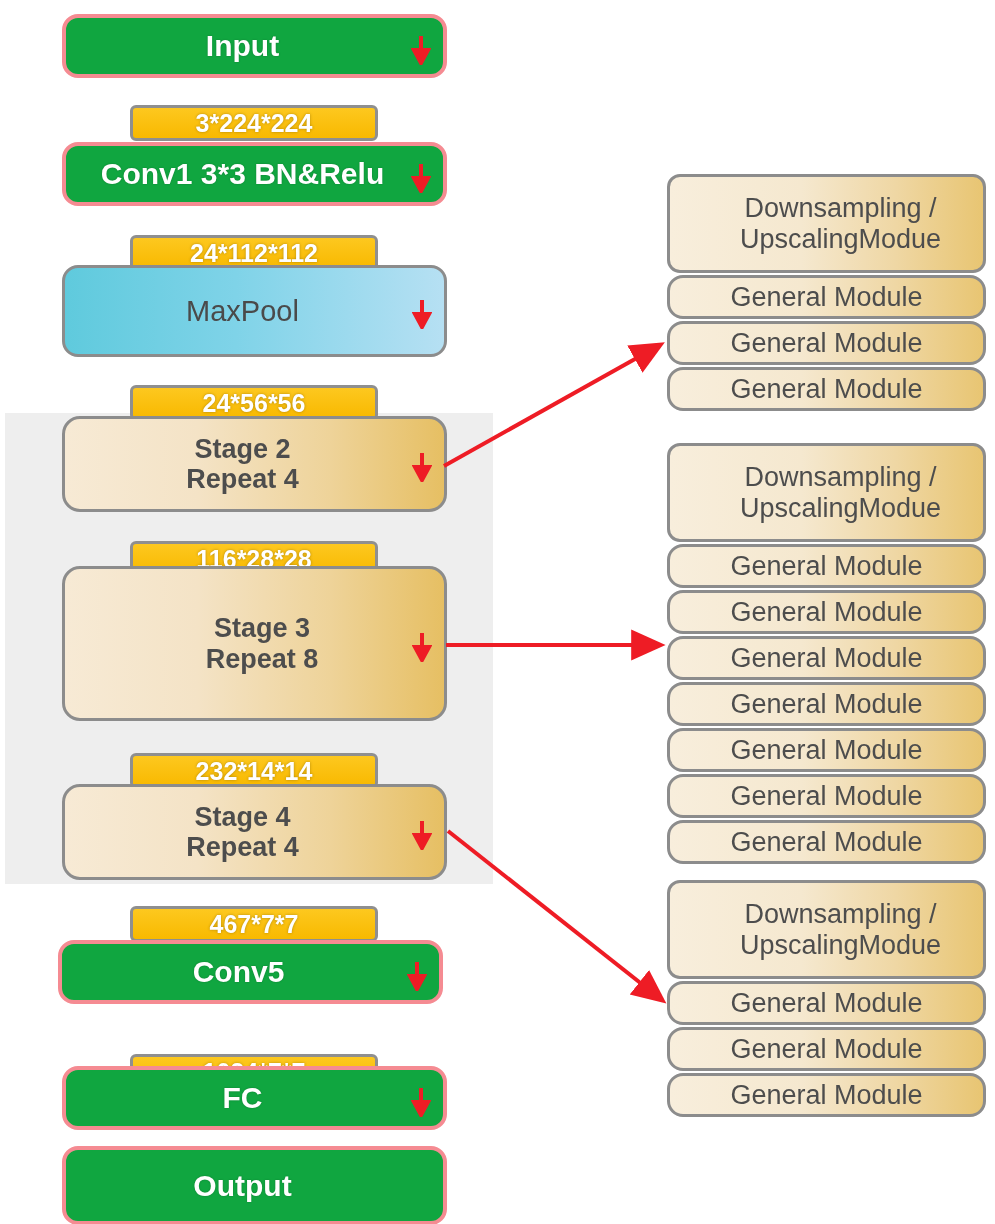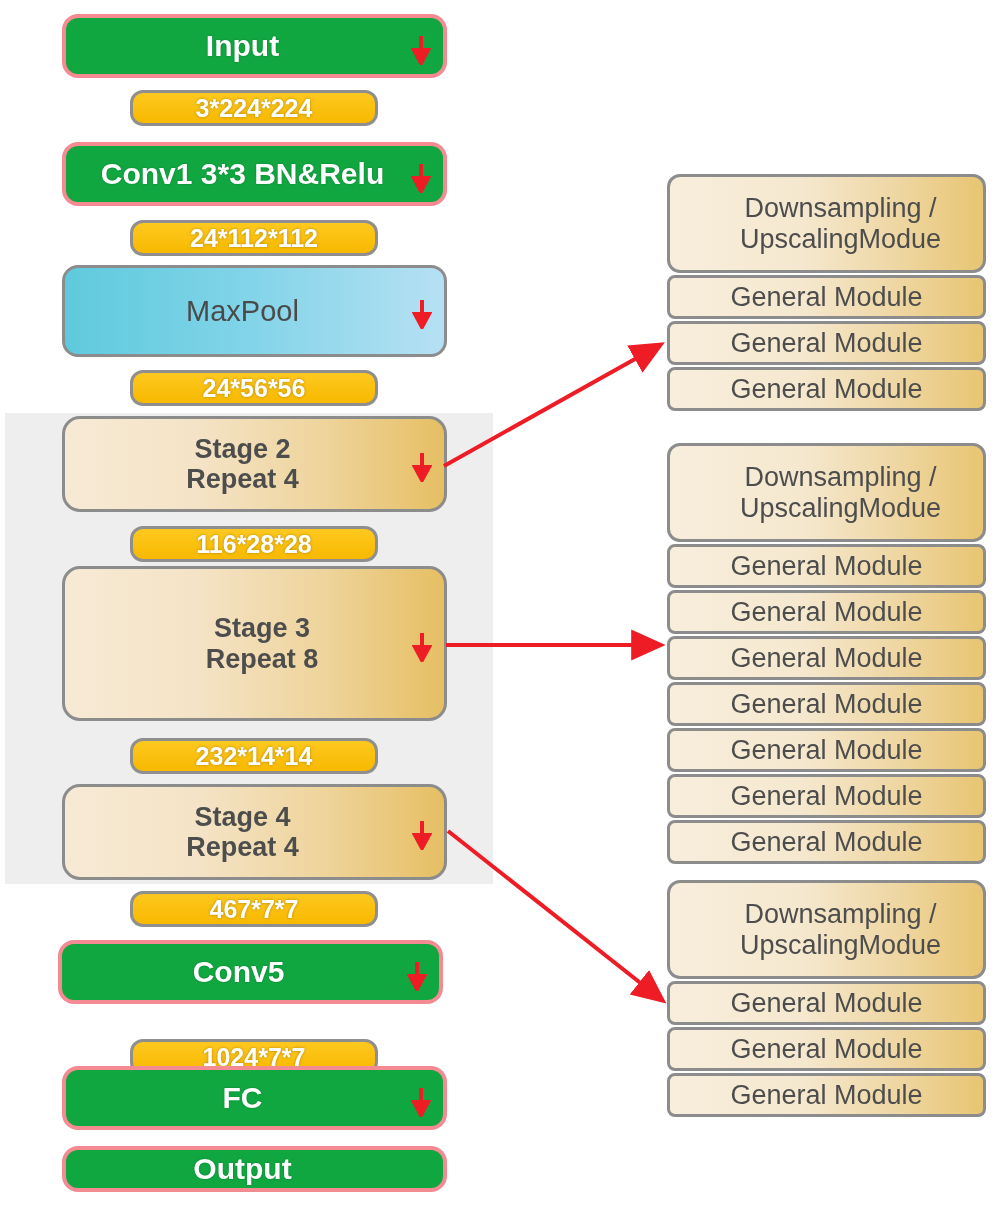--- a/index.html
+++ b/index.html
@@ -44,25 +44,26 @@
     color: #ffffff;
     font-size: 30px;
     font-weight: 700;
     text-shadow: 0 0 2px rgba(0,0,0,0.25);
   }
 
   
   .n-tensor {
     background: linear-gradient(180deg,#fdc81f 0%, #f8b900 100%);
     border: 3px solid #8f8f8f;
-    border-radius: 13px;
+    border-radius: 6px;
     color: #ffffff;
     font-size: 25px;
     font-weight: 700;
     text-shadow: 0 0 3px rgba(0,0,0,0.30);
+    margin-top: 15px;
   }
 
   
   .n-pool {
     background: linear-gradient(90deg,#5fcadd 0%, #7fd3e8 45%, #b6e0f3 100%);
     border: 3px solid #8c8c8c;
     border-radius: 16px;
     color: #4a4a4a;
     font-size: 29px;
     font-weight: 400;
@@ -76,21 +77,21 @@
     color: #4d4d4d;
     font-size: 27px;
     font-weight: 700;
   }
 
   
   .n-mod {
     background: linear-gradient(90deg,#f7ecd8 0%, #f5e7cc 40%, #f0da b0 60%, #e9c877 100%);
     background: linear-gradient(90deg,#f8eedc 0%, #f5e8cf 42%, #efd7a4 72%, #e8c572 100%);
     border: 3px solid #8c8c8c;
-    border-radius: 8px;
+    border-radius: 16px;
     color: #4d4d4d;
     font-size: 27px;
     font-weight: 400;
   }
   .n-mod.tall { border-radius: 13px; padding-left: 28px; }
 
   
   .down-arrow {
     position: absolute;
     width: 20px;
@@ -141,21 +142,21 @@
             <path d="M10,1 L10,18 M10,28 L3,15 L17,15 Z" fill="#ee1c25" stroke="#ee1c25" stroke-width="4" stroke-linejoin="miter"></path>
           </svg></span></div>
       <div class="node n-tensor" style="left: 130px; top: 891px; width: 248px; height: 36px;"><span>467*7*7</span></div>
       <div class="node n-green" style="left: 58px; top: 940px; width: 385px; height: 64px;"><span style="transform: translateX(-12px);">Conv5</span><span class="down-arrow" style="right: 12px; top: 17px;"><svg viewBox="0 0 20 30" xmlns="http://www.w3.org/2000/svg">
             <path d="M10,1 L10,18 M10,28 L3,15 L17,15 Z" fill="#ee1c25" stroke="#ee1c25" stroke-width="4" stroke-linejoin="miter"></path>
           </svg></span></div>
       <div class="node n-tensor" style="left: 130px; top: 1039px; width: 248px; height: 36px;"><span>1024*7*7</span></div>
       <div class="node n-green" style="left: 62px; top: 1066px; width: 385px; height: 64px;"><span style="transform: translateX(-12px);">FC</span><span class="down-arrow" style="right: 12px; top: 17px;"><svg viewBox="0 0 20 30" xmlns="http://www.w3.org/2000/svg">
             <path d="M10,1 L10,18 M10,28 L3,15 L17,15 Z" fill="#ee1c25" stroke="#ee1c25" stroke-width="4" stroke-linejoin="miter"></path>
           </svg></span></div>
-      <div class="node n-green" style="left: 62px; top: 1146px; width: 385px; height: 46px;"><span style="transform: translateX(-12px);">Output</span></div>
+      <div class="node n-green" style="left: 62px; top: 1146px; width: 385px; height: 79px;"><span style="transform: translateX(-12px);">Output</span></div>
     </div>
 
   <div id="expansion-layer">
       <div class="node n-mod tall" style="left: 667px; top: 174px; width: 319px; height: 99px;"><span>Downsampling /
 UpscalingModue</span></div>
       <div class="node n-mod" style="left: 667px; top: 275px; width: 319px; height: 44px;"><span>General Module</span></div>
       <div class="node n-mod" style="left: 667px; top: 321px; width: 319px; height: 44px;"><span>General Module</span></div>
       <div class="node n-mod" style="left: 667px; top: 367px; width: 319px; height: 44px;"><span>General Module</span></div>
       <div class="node n-mod tall" style="left: 667px; top: 443px; width: 319px; height: 99px;"><span>Downsampling /
 UpscalingModue</span></div>

